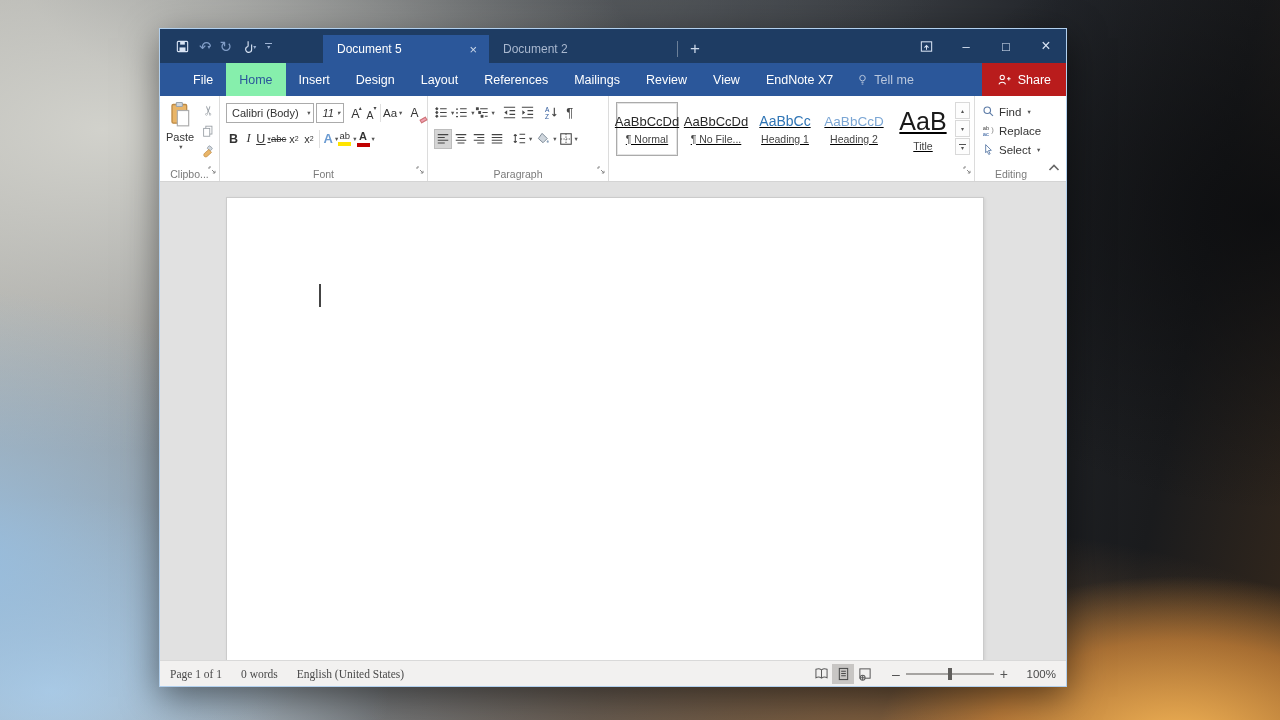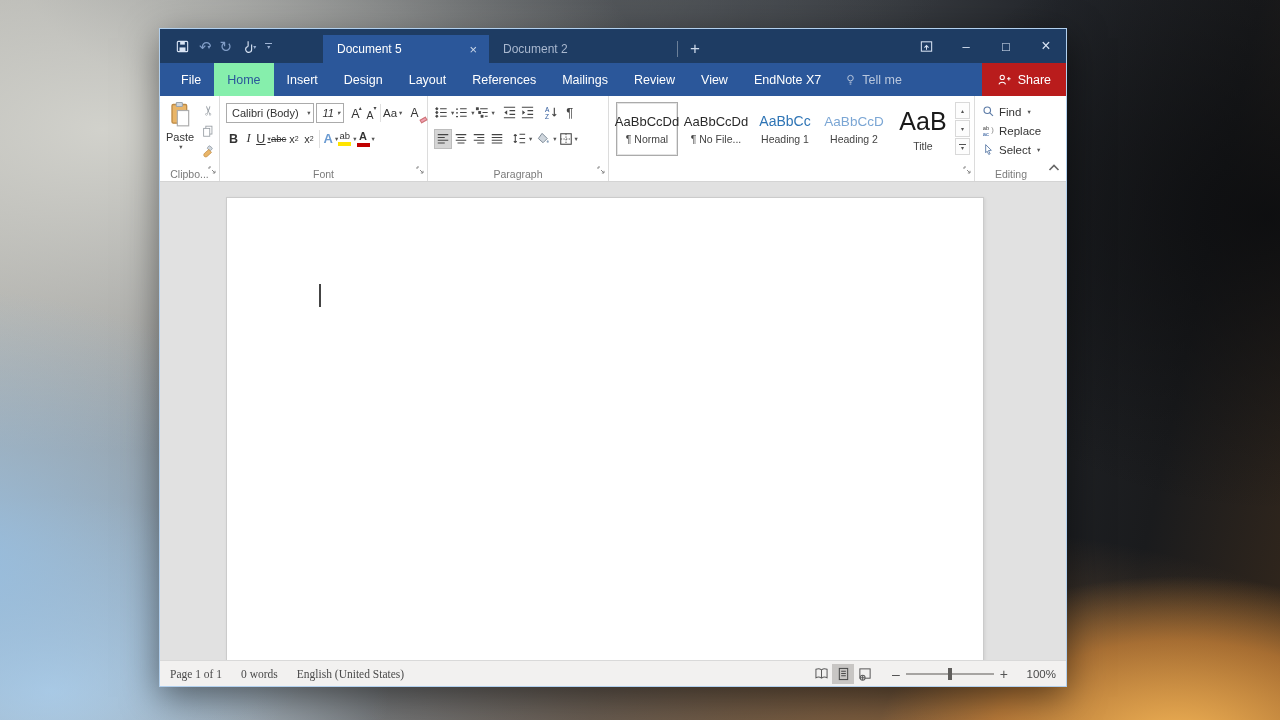--- a/index.html
+++ b/index.html
@@ -48,21 +48,21 @@
   .new-tab { width:34px; height:28px; display:flex; align-items:center; justify-content:center;
              color:#cdd9ea; font-size:17px; font-weight:300; }
 
   .win-controls { position:absolute; right:0; top:0; height:34px; display:flex; }
   .win-btn { width:40px; height:34px; display:flex; align-items:center; justify-content:center;
              color:#d9e4f4; font-size:13px; }
   .win-btn svg { display:block; }
 
   
   .ribbon-tabs { height:33px; background:#2b579a; display:flex; align-items:stretch;
-                 padding-left:8px; flex:none; }
+                 padding-left:20px; flex:none; }
   .rtab { padding:0 13px; display:flex; align-items:center; color:#fff; font-size:12.5px; }
   .rtab.active { background:#86efac; color:#2b579a; }
   .tellme { display:flex; align-items:center; gap:5px; color:#b9c7dd; font-size:12.5px; padding:0 10px; }
   .share-btn { margin-left:auto; background:#b91c1c; padding:0 15px; display:flex; align-items:center;
                gap:7px; color:#fff; font-size:12.5px; }
 
   
   .ribbon { position:relative; height:86px; background:#fff; border-bottom:1px solid #d4d4d4;
             display:flex; flex:none; }
   .group { position:relative; border-right:1px solid #dcdcdc; height:100%; }
@@ -114,21 +114,21 @@
   
   .g-paragraph { width:181px; padding:5px 4px 0 6px; }
   .prow { display:flex; align-items:center; height:23px; }
   .prow + .prow { margin-top:3px; }
   .pbtn { min-width:18px; height:20px; display:flex; align-items:center; justify-content:center; color:#444; }
   .pbtn.sel { background:#d5d5d5; border:1px solid #bdbdbd; }
   .pilcrow { font-size:13px; color:#444; }
 
   
   .g-styles { width:366px; }
-  .styles-strip { display:flex; gap:7px; padding:6px 3px 0 7px; }
+  .styles-strip { display:flex; gap:7px; padding:6px 3px 0 7px;text-decoration:underline; }
   .style-card { width:62px; height:54px; display:flex; flex-direction:column; align-items:center;
                 justify-content:center; border:1px solid transparent; }
   .style-card.selected { border:1px solid #ababab; box-shadow:0 0 0 1px #e4e4e4 inset; }
   .style-preview { font-size:13px; color:#2a2a2a; white-space:nowrap; }
   .style-preview.h1 { color:#2e74b5; font-size:14px; }
   .style-preview.h2 { color:#7ba6d4; font-size:13.5px; }
   .style-preview.title { font-size:25px; font-weight:300; color:#1a1a1a; }
   .style-name { font-size:10.5px; color:#444; margin-top:4px; white-space:nowrap; }
   .styles-scroll { position:absolute; right:4px; top:6px; width:15px; display:flex;
                    flex-direction:column; gap:1px; }

